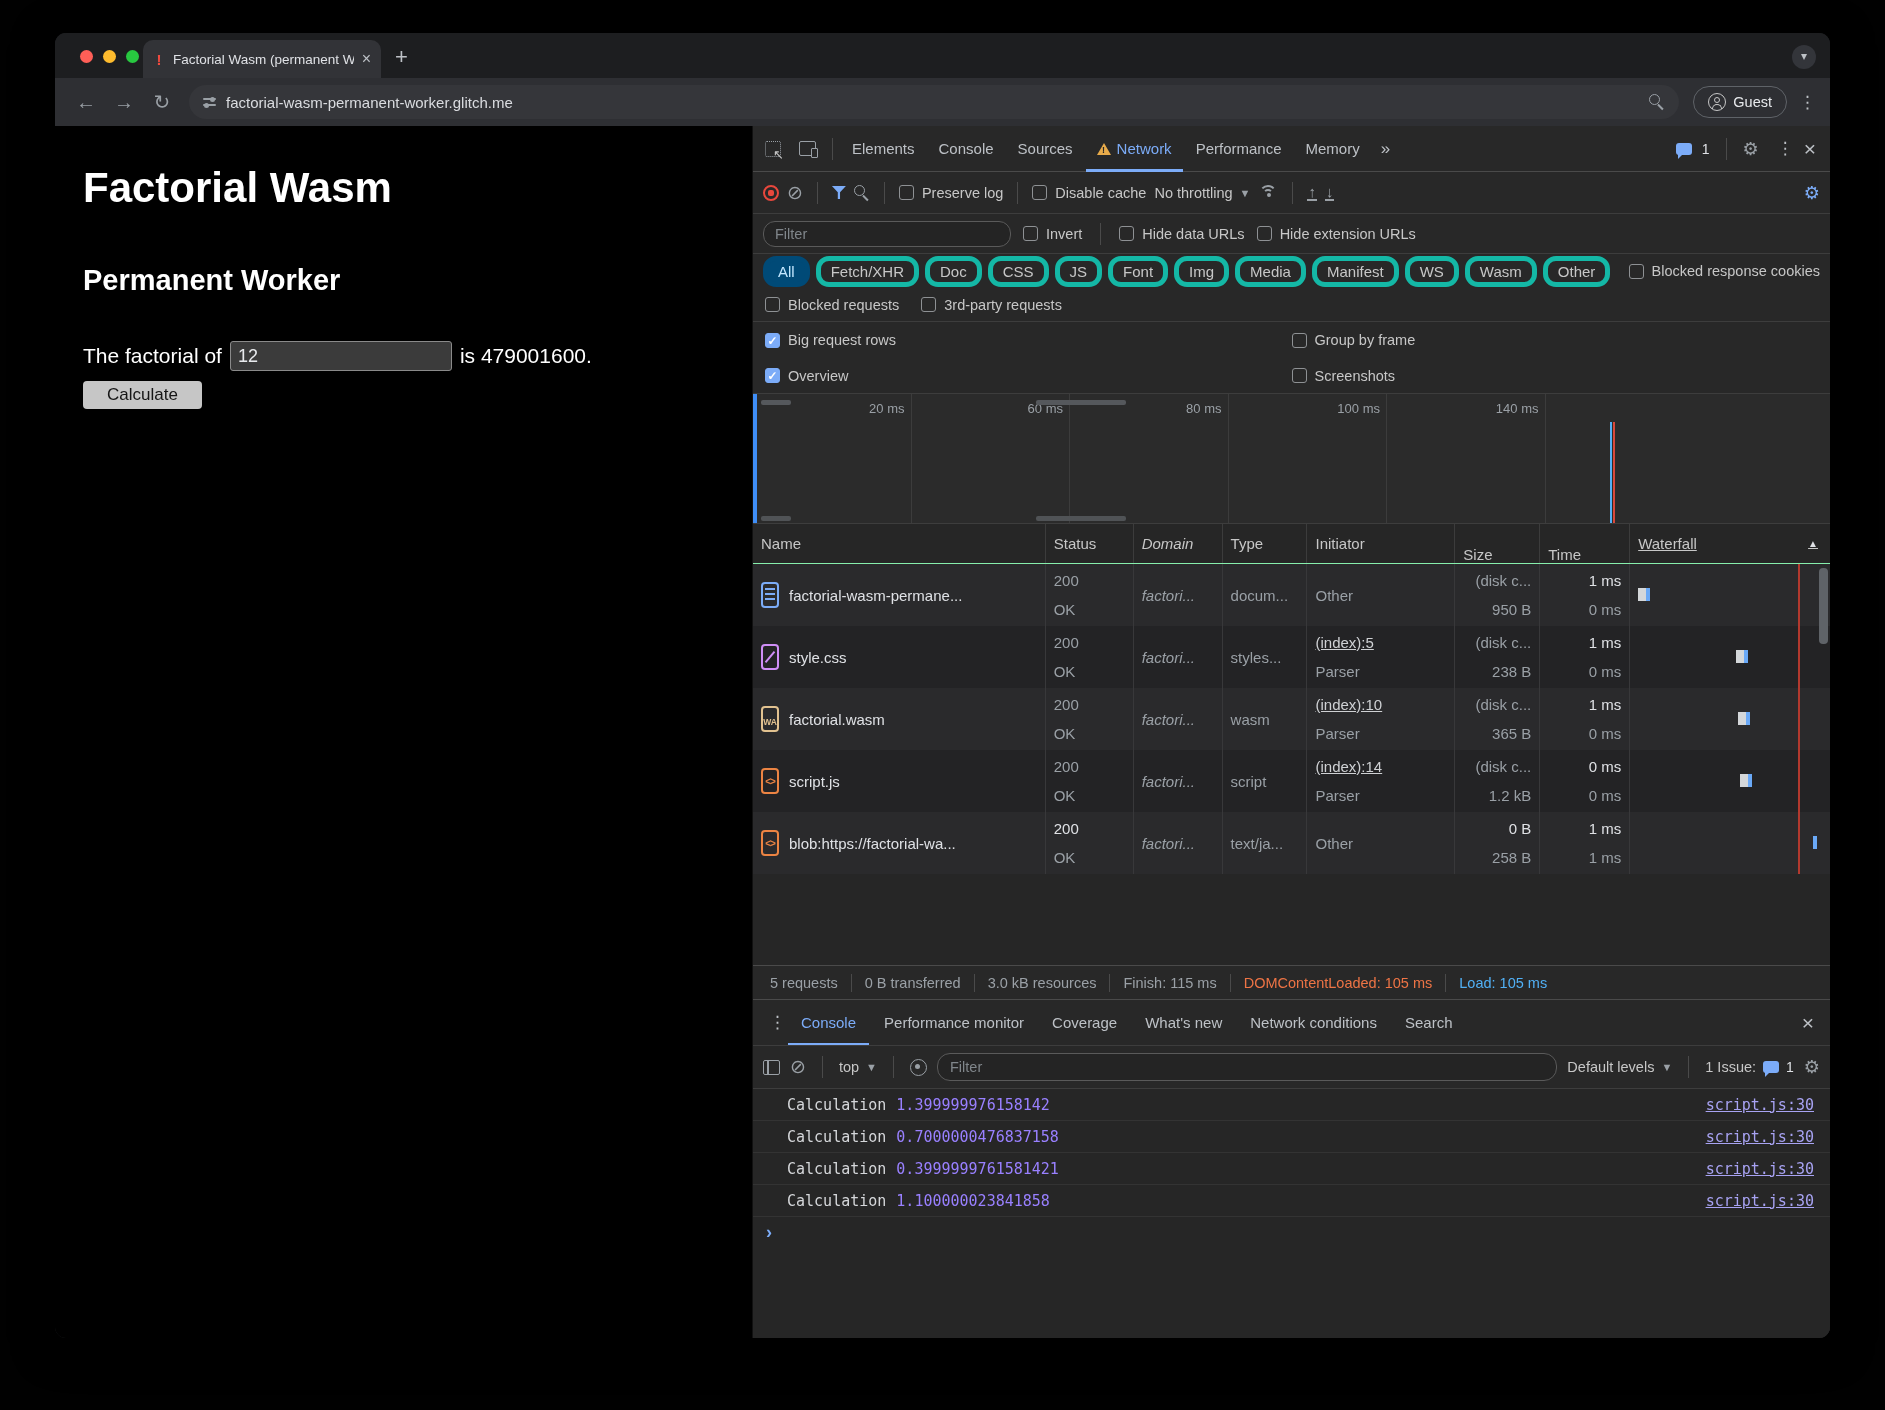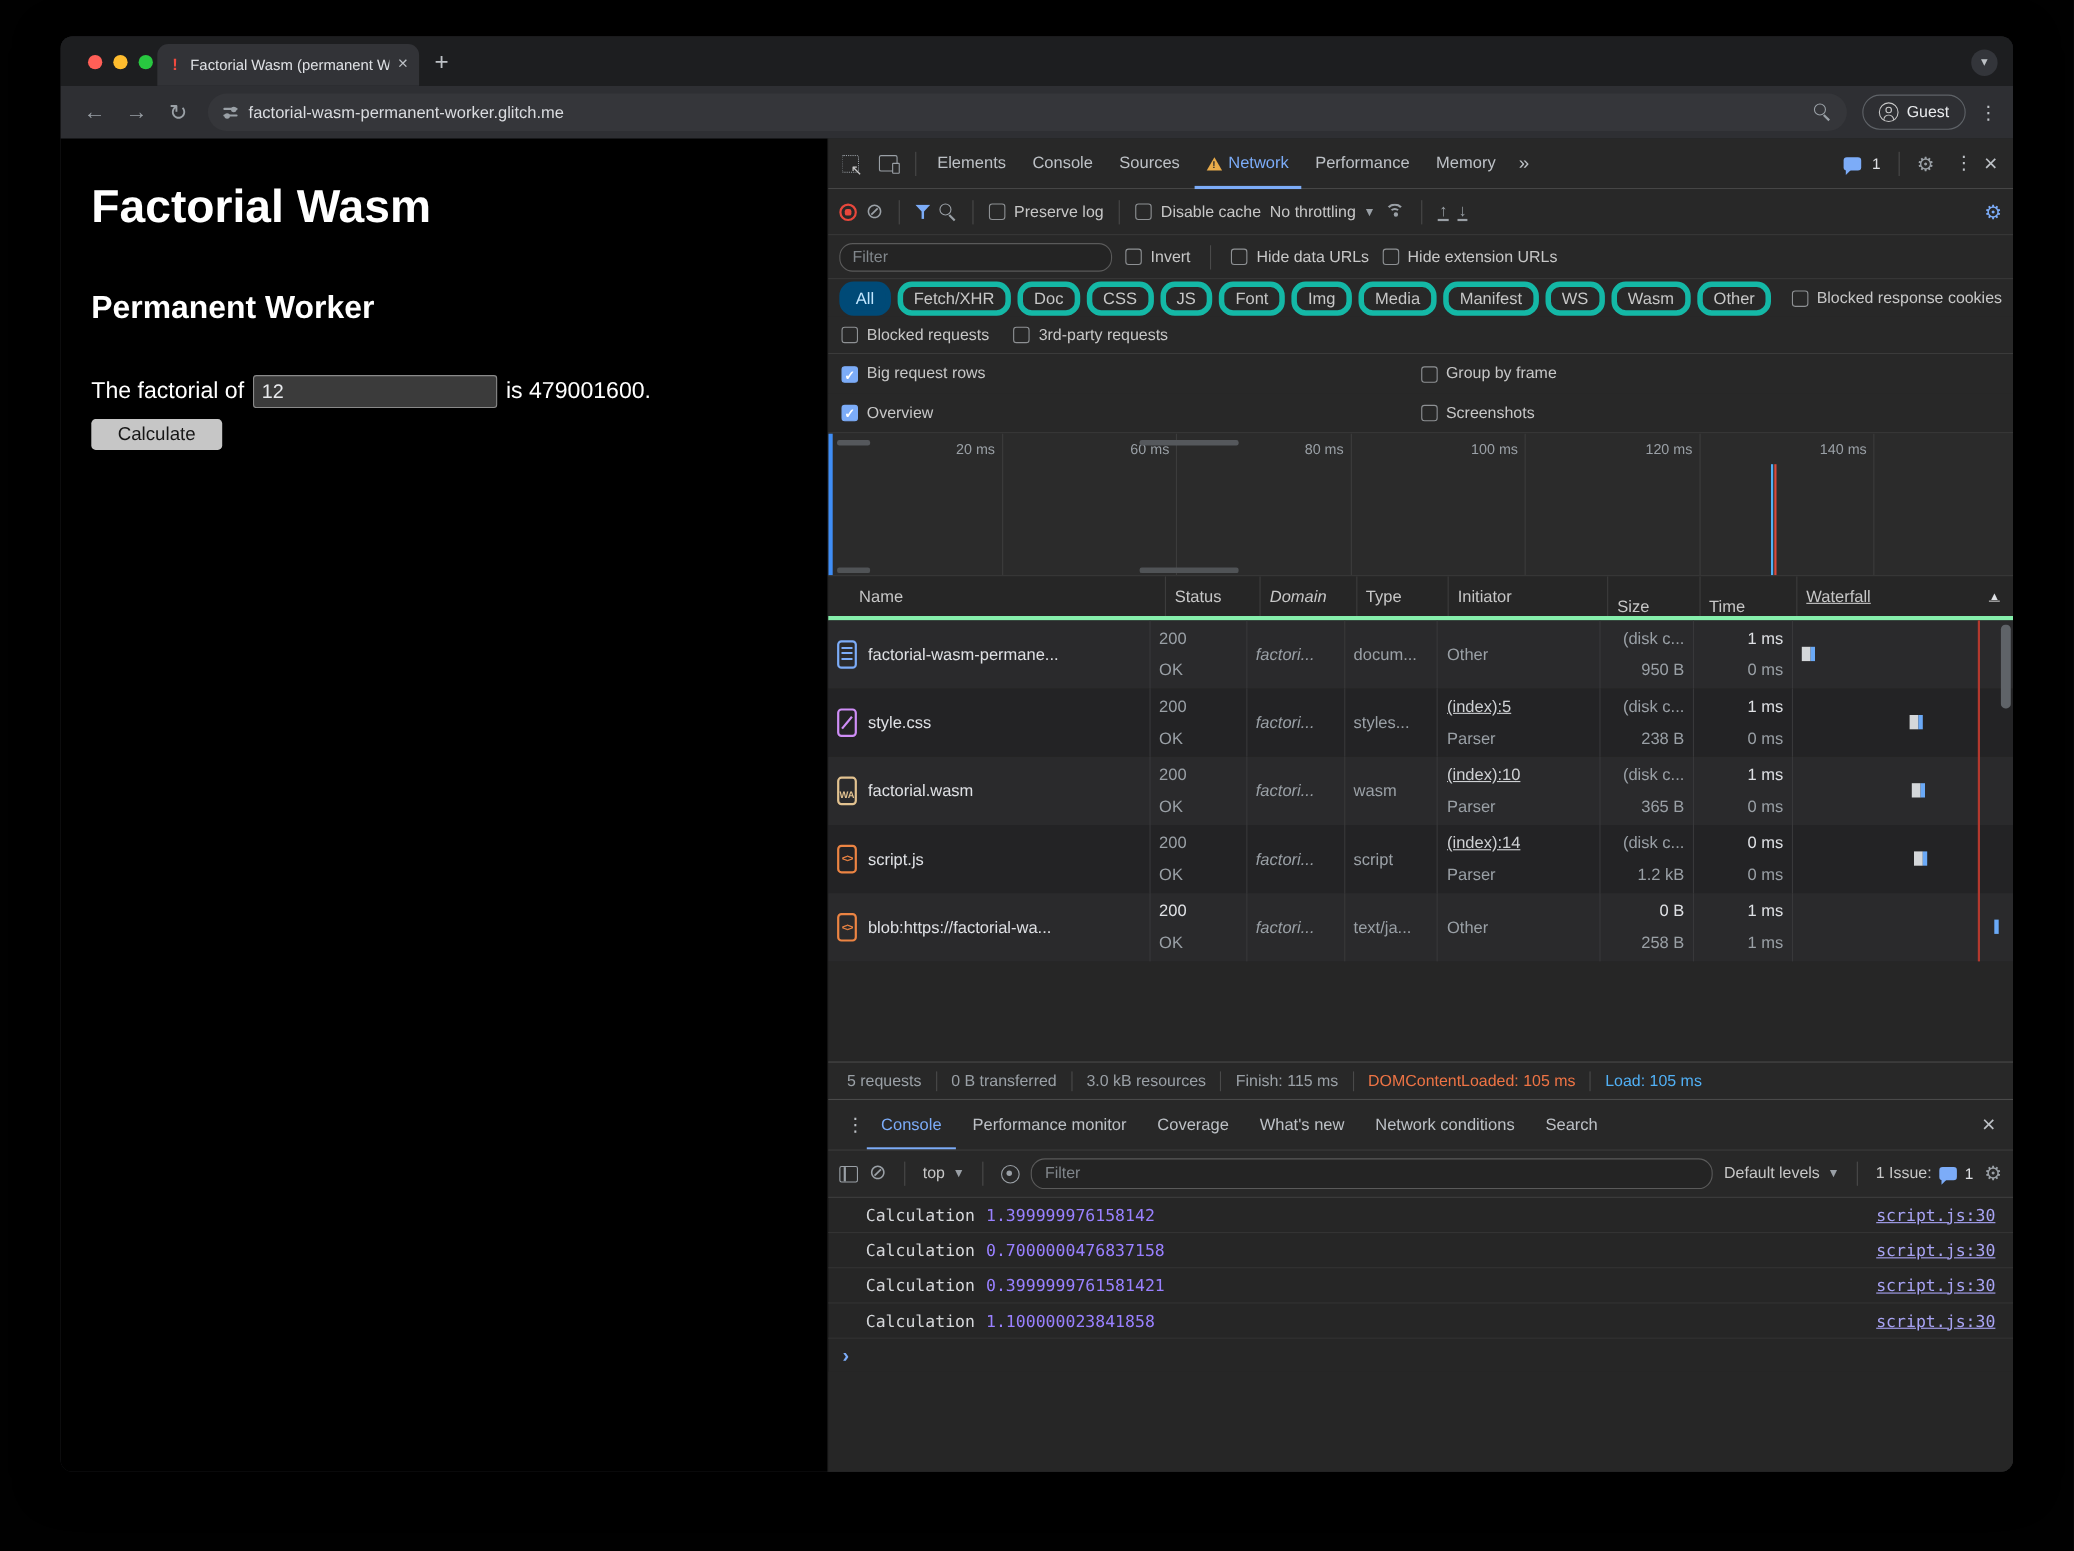--- a/index.html
+++ b/index.html
@@ -103,21 +103,21 @@
   .overview{height:130px;background:#2b2b2b;position:relative;overflow:hidden;border-bottom:1px solid #3d3d3d;flex-shrink:0;}
   .ovcells{display:flex;height:100%;}
   .ovcell{width:158.5px;flex-shrink:0;border-right:1px solid #3c3c3c;color:#9aa0a6;font-size:13px;text-align:right;padding:7px 6px 0 0;}
   .ovblue{position:absolute;left:0;top:0;bottom:0;width:4px;background:#3f8ef7;}
   .ovtick{position:absolute;height:5px;background:#55585c;border-radius:2px;}
   .dclline{position:absolute;top:28px;bottom:0;width:2px;}
   .scrollnub{position:absolute;bottom:2px;height:5px;background:#505356;border-radius:2px;}
 
   
   .net-table{position:relative;flex-shrink:0;}
-  .thead{display:flex;height:40px;border-bottom:4px solid #86efac;background:#262626;align-items:center;font-size:15px;color:#c7c7c7;padding-left:20px;}
+  .thead{display:flex;height:40px;border-bottom:1px solid #86efac;background:#262626;align-items:center;font-size:15px;color:#c7c7c7;}
   .th{padding:0 8px;border-right:1px solid #3c3c3c;height:100%;display:flex;align-items:center;}
   .trow{display:flex;height:62px;font-size:15px;}
   .trow.odd{background:#2a2a2c;}
   .trow.even{background:#232325;}
   .td{padding:8px 8px;border-right:1px solid #38383a;display:flex;flex-direction:column;justify-content:space-between;overflow:hidden;}
   .td.mid{justify-content:center;}
   .c-name{width:293px;flex-direction:row;align-items:center;gap:10px;justify-content:flex-start;}
   .c-status{width:88px;}
   .c-domain{width:89px;font-style:italic;}
   .c-type{width:85px;}
@@ -380,21 +380,20 @@
               </span>
             </span>
       </div>
 
       <div class="overview">
         <div class="ovcells">
           <span class="ovcell">20 ms</span>
           <span class="ovcell">60 ms</span>
           <span class="ovcell">80 ms</span>
           <span class="ovcell">100 ms</span>
-          <span class="ovcell">120 ms</span>
           <span class="ovcell">140 ms</span>
         </div>
         <span class="ovblue"></span>
         <span class="ovtick" style="left:8px;top:6px;width:30px;"></span>
         <span class="ovtick" style="left:283px;top:6px;width:90px;"></span>
         <span class="dclline" style="left:857px;background:#51b0f5;"></span>
         <span class="dclline" style="left:860px;background:#d9493c;"></span>
         <span class="scrollnub" style="left:8px;width:30px;"></span>
         <span class="scrollnub" style="left:283px;width:90px;"></span>
       </div>

